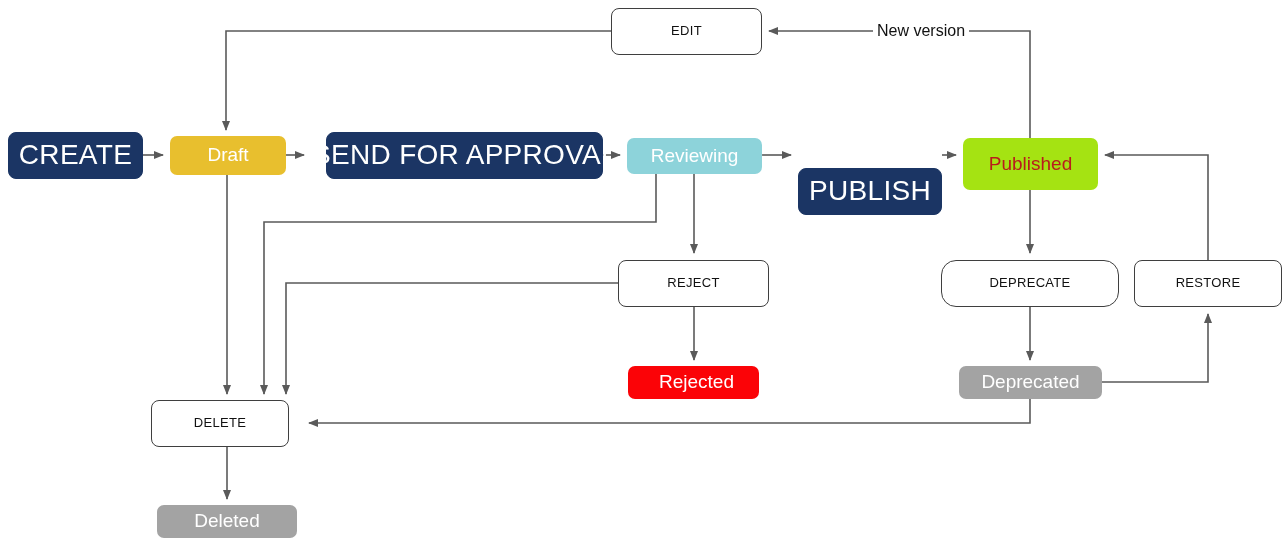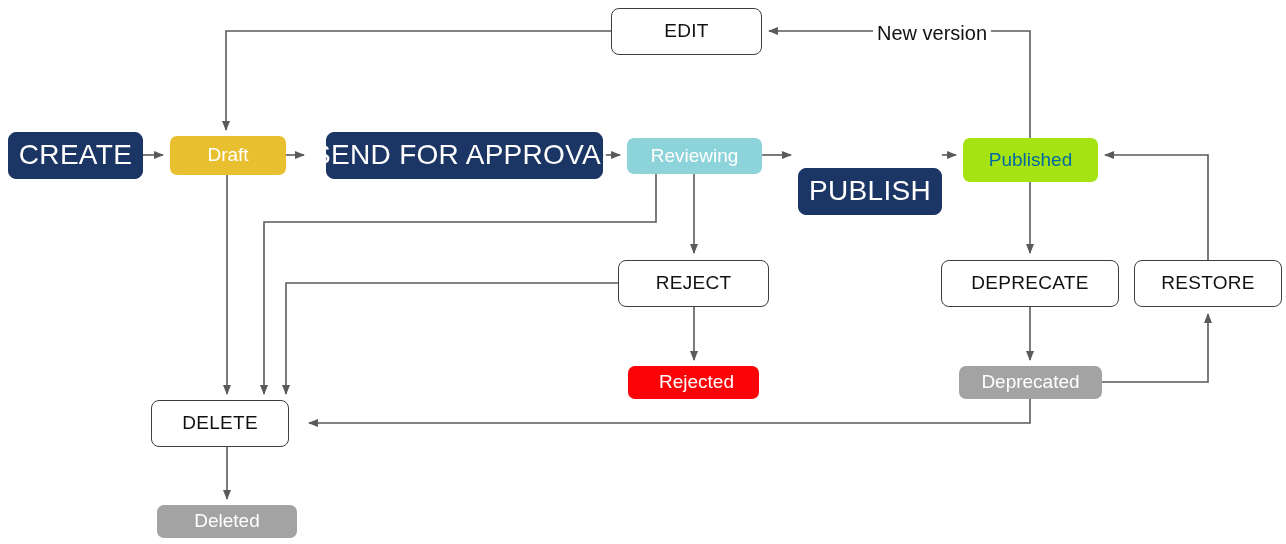--- a/index.html
+++ b/index.html
@@ -33,39 +33,39 @@
     text-align: center;
     border-radius: 8px;
     line-height: 1.1;
     white-space: nowrap;
     z-index: 5;
   }
   .node-action {
     background: #ffffff;
     border: 1px solid #3f3f3f;
     color: #111111;
-    font-size: 19px;
+    font-size: 13px;
     letter-spacing: 0.3px;
   }
   .node-cmd {
     background: #1b3564;
     border: 1px solid #1b3564;
     color: #ffffff;
     font-size: 28px;
     letter-spacing: 0.3px;
   }
   .node-state {
     border: none;
     color: #ffffff;
     font-size: 19px;
     border-radius: 7px;
   }
   .edge-label {
     position: absolute;
-    font-size: 20px;
+    font-size: 16px;
     color: #111111;
     background: #ffffff;
     padding: 0 4px;
     white-space: nowrap;
     z-index: 6;
   }
 </style>
 </head>
 <body>
 
@@ -108,33 +108,33 @@
       </div>
       <div class="node node-cmd" style="left: 311px; top: 132px; width: 277px; height: 47px; margin-left: 15px;">
         <span>SEND FOR APPROVAL</span>
       </div>
       <div class="node node-state" style="left: 627px; top: 138px; width: 135px; height: 36px; background: rgb(141, 211, 218); color: rgb(255, 255, 255);">
         <span>Reviewing</span>
       </div>
       <div class="node node-cmd" style="left: 798px; top: 132px; width: 144px; height: 47px; margin-top: 36px;">
         <span>PUBLISH</span>
       </div>
-      <div class="node node-state" style="left: 963px; top: 138px; width: 135px; height: 44px; background: rgb(165, 227, 18); color: #0369a1;">
+      <div class="node node-state" style="left: 963px; top: 138px; width: 135px; height: 52px; background: rgb(165, 227, 18); color: #b91c1c;">
         <span>Published</span>
       </div>
       <div class="node node-action" style="left: 611px; top: 8px; width: 151px; height: 47px;">
         <span>EDIT</span>
       </div>
       <div class="node node-action" style="left: 618px; top: 260px; width: 151px; height: 47px;">
         <span>REJECT</span>
       </div>
       <div class="node node-state" style="left: 628px; top: 366px; width: 131px; height: 33px; background: rgb(251, 3, 7); color: rgb(255, 255, 255); padding-left: 6px;">
         <span>Rejected</span>
       </div>
-      <div class="node node-action" style="left: 941px; top: 260px; width: 178px; height: 47px;">
+      <div class="node node-action" style="left: 941px; top: 260px; width: 178px; height: 47px; border-radius: 15px;">
         <span>DEPRECATE</span>
       </div>
       <div class="node node-action" style="left: 1134px; top: 260px; width: 148px; height: 47px;">
         <span>RESTORE</span>
       </div>
       <div class="node node-state" style="left: 959px; top: 366px; width: 143px; height: 33px; background: rgb(163, 163, 163); color: rgb(255, 255, 255);">
         <span>Deprecated</span>
       </div>
       <div class="node node-action" style="left: 151px; top: 400px; width: 138px; height: 47px;">
         <span>DELETE</span>

